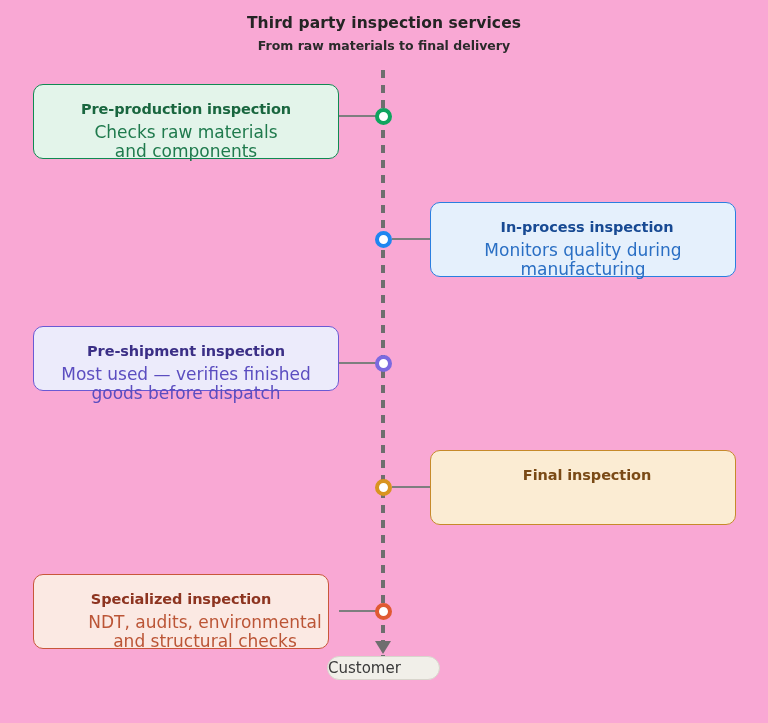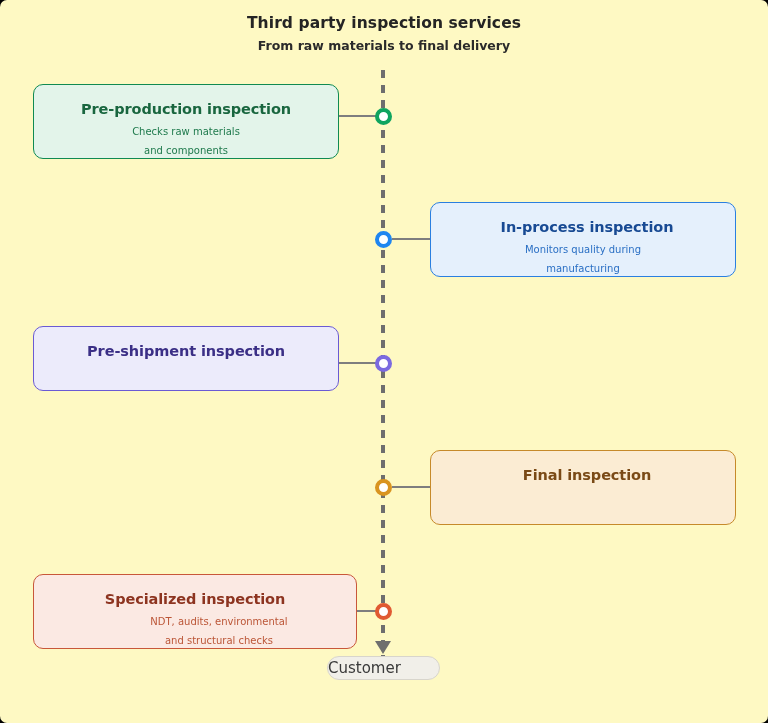--- a/index.html
+++ b/index.html
@@ -11,22 +11,21 @@
     width: 768px;
     height: 723px;
     overflow: hidden;
     font-family: "DejaVu Sans", "Liberation Sans", sans-serif;
   }
 
   #canvas {
     position: relative;
     width: 768px;
     height: 723px;
-    background: #fef9c3;
-    border-radius: 7px;
+    background: #f9a8d4;
   }
 
   
   .header {
     position: absolute;
     left: 0;
     top: 12px;
     width: 768px;
     text-align: center;
   }
@@ -102,21 +101,21 @@
     padding-top: 14px;
     z-index: 4;
   }
   .card-title {
     font-size: 14.5px;
     font-weight: 700;
     line-height: 20px;
     letter-spacing: -0.1px;
   }
   .card-desc {
-    font-size: 10px;
+    font-size: 17px;
     font-weight: 400;
     line-height: 18.5px;
     margin-top: 4px;
   }
 
   
   .customer {
     position: absolute;
     left: 327px;
     top: 656px;
@@ -168,31 +167,35 @@
     <div class="card-desc" style="color:#2a6fc4;">
       <span>Monitors quality during</span><br>
       <span>manufacturing</span>
     </div>
   </div>
 
   <div class="conn" style="left:339px; top:362px; width:37px;"></div>
   <div class="dot" style="left:375px; top:355px; border-color:#7b6ae0;"></div>
   <div class="card" style="left:33px; top:326px; width:306px; height:65px; background:#ecebfb; border-color:#6a5ad4;">
     <div class="card-title" style="color:#3b2f86;">Pre-shipment inspection</div>
+    <div class="card-desc" style="color:#5b4dc0;">
+      <span>Most used — verifies finished</span><br>
+      <span>goods before dispatch</span>
+    </div>
   </div>
 
   <div class="conn" style="left:392px; top:486px; width:39px;"></div>
   <div class="dot" style="left:375px; top:479px; border-color:#d99420;"></div>
   <div class="card" style="left:430px; top:450px; width:306px; height:75px; background:#fbecd3; border-color:#c68a2a;">
     <div class="card-title" style="color:#7a4a16;padding-left:8px;">Final inspection</div>
   </div>
 
   <div class="conn" style="left:339px; top:610px; width:37px;"></div>
   <div class="dot" style="left:375px; top:603px; border-color:#e05a32;"></div>
-  <div class="card" style="left:33px; top:574px; width:324px; height:75px; background:#fbe9e3; border-color:#c8573a;">
+  <div class="card" style="left:33px; top:574px; width:296px; height:75px; background:#fbe9e3; border-color:#c8573a;">
     <div class="card-title" style="color:#8d3420;">Specialized inspection</div>
     <div class="card-desc" style="color:#bb5536;margin-left:48px;">
       <span>NDT, audits, environmental</span><br>
       <span>and structural checks</span>
     </div>
   </div>
 
   <div class="customer">
     <span class="customer-label">Customer</span>
   </div>

